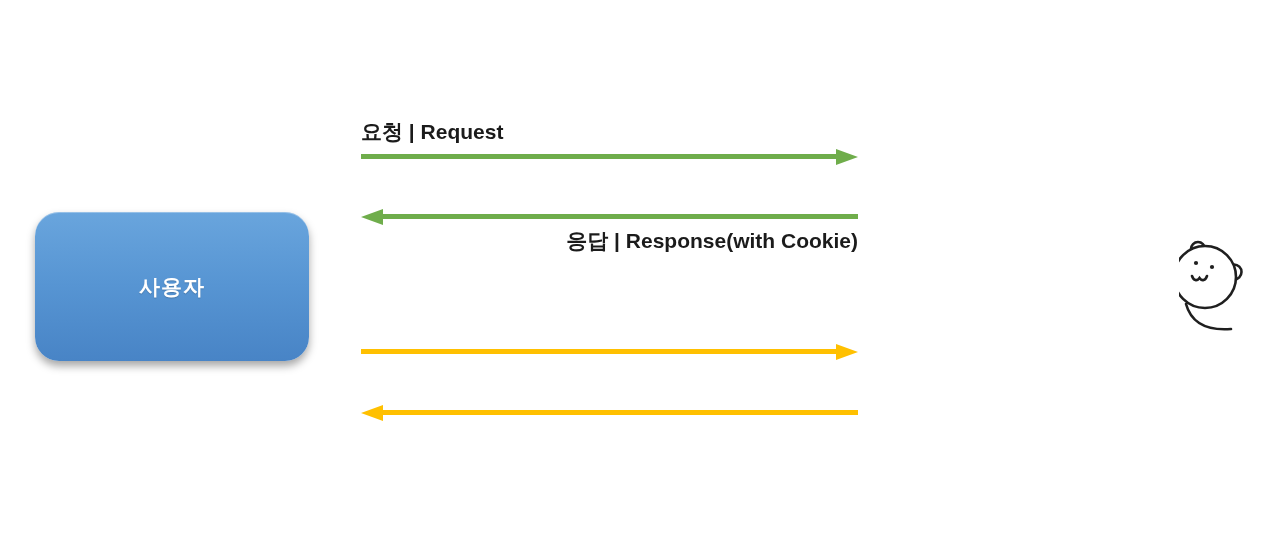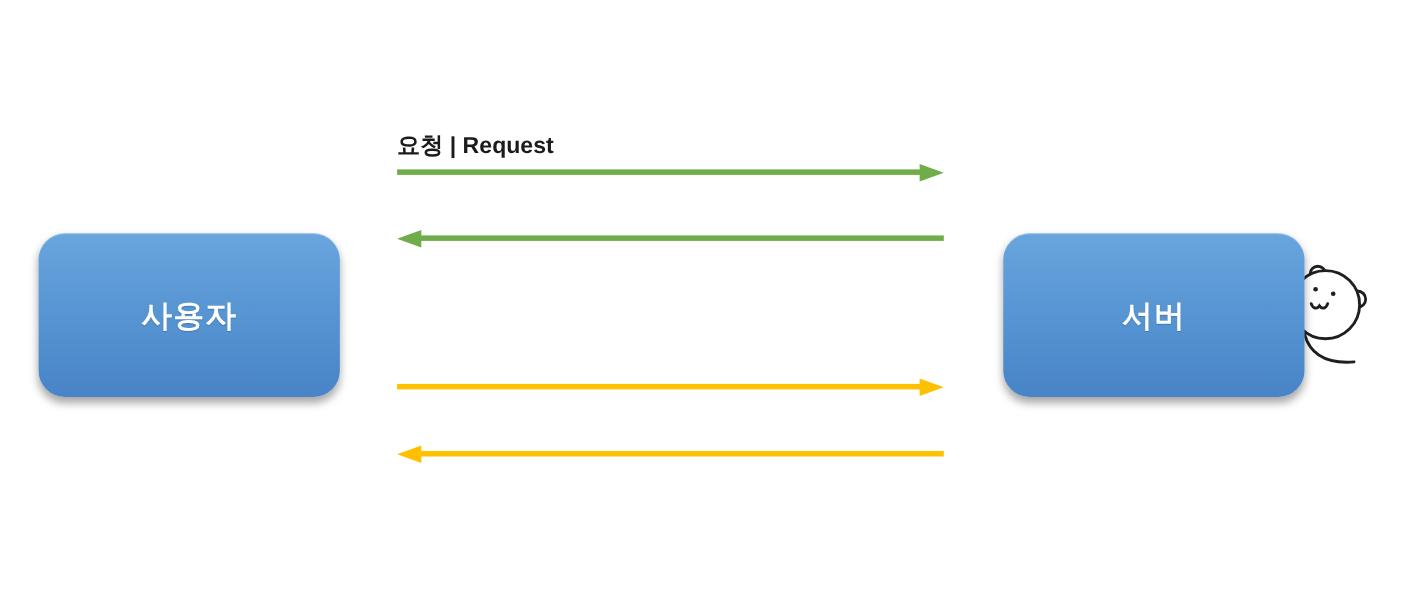--- a/index.html
+++ b/index.html
@@ -24,21 +24,21 @@
       var(--box-blue-mid) 48%,
       var(--box-blue-bottom) 100%);
     box-shadow: 0 5px 8px rgba(0,0,0,0.35), inset 0 1px 0 rgba(255,255,255,0.30);
     display: flex; align-items: center; justify-content: center;
     z-index: 2;
   }
   .actor-box.left  { left: 35px;  top: 212px; }
   .actor-box.right { left: 912px; top: 212px; }
   .actor-label {
     color: var(--box-label-text);
-    font-size: 28px; font-weight: 700;
+    font-size: 21px; font-weight: 700;
     letter-spacing: 1px;
     text-shadow: 0 1px 1px rgba(0,0,0,0.18);
   }
 
   
   .arrow {
     position: absolute;
     left: 361px; width: 497px; height: 16px;
     z-index: 1;
   }
@@ -95,20 +95,21 @@
   <div class="msg-label align-left" id="label-1">요청 | Request</div>
   <div class="arrow green dir-right" id="arrow-1">
     <div class="shaft"></div>
     <div class="head"></div>
   </div>
 
   <div class="arrow green dir-left" id="arrow-2">
     <div class="shaft"></div>
     <div class="head"></div>
   </div>
+  <div class="msg-label align-right" id="label-2">응답 | Response(with Cookie)</div>
 
   <div class="arrow yellow dir-right" id="arrow-3">
     <div class="shaft"></div>
     <div class="head"></div>
   </div>
 
   <div class="arrow yellow dir-left" id="arrow-4">
     <div class="shaft"></div>
     <div class="head"></div>
   </div>
@@ -126,17 +127,14 @@
 
       <path d="M13 40 c1.5 4.5 5 5.5 7.5 2 c2.5 3.5 6 2.5 7.5 -2"></path>
 
       <path d="M7 68 C12 86 26 95 52 93"></path>
     </g>
   </svg>
 
   <div class="actor-box left">
     <span class="actor-label">사용자</span>
   </div>
-  <div class="actor-box right">
-    <span class="actor-label">서버</span>
-  </div>
 
 </div>
 
 </body></html>

